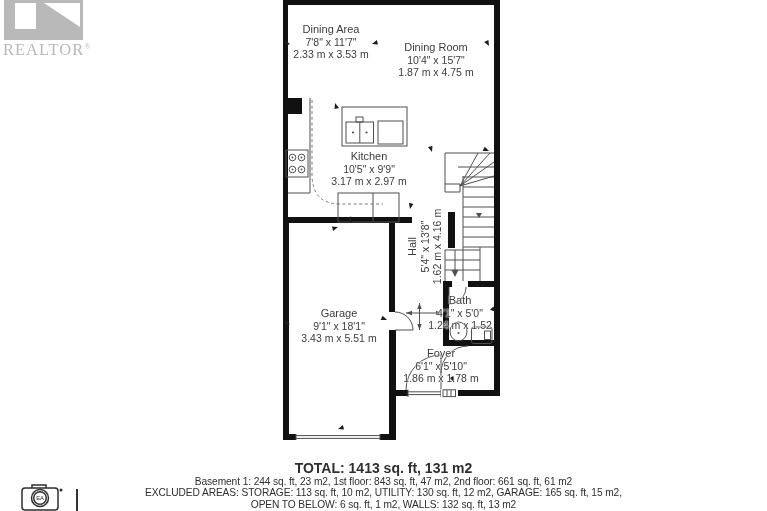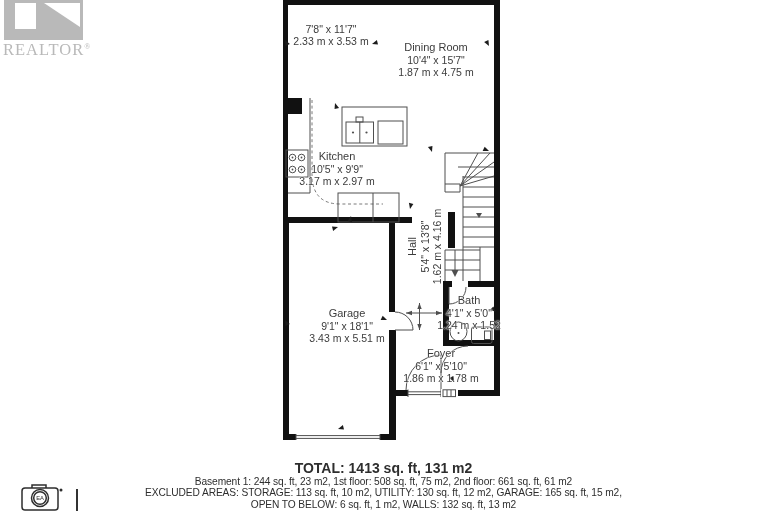--- a/index.html
+++ b/index.html
@@ -144,57 +144,58 @@
       <path class="tick" d="M0,0 L6,2.2 L2.6,5.4 Z" transform="translate(285,320) rotate(20)"></path>
       <path class="tick" d="M0,0 L6,2.2 L2.6,5.4 Z" transform="translate(387,320) rotate(160)"></path>
       <path class="tick" d="M0,0 L6,2.2 L2.6,5.4 Z" transform="translate(338,227) rotate(120)"></path>
       <path class="tick" d="M0,0 L6,2.2 L2.6,5.4 Z" transform="translate(338,429) rotate(-60)"></path>
       <path class="tick" d="M0,0 L6,2.2 L2.6,5.4 Z" transform="translate(454,382) rotate(200)"></path>
       <path class="tick" d="M0,0 L6,2.2 L2.6,5.4 Z" transform="translate(496,312) rotate(180)"></path>
     </g>
   </svg>
 
   <div class="room-label" style="left:266px;top:23px;width:130px">
+    <div class="rname">Dining Area</div>
     <div class="rdim">7'8" x 11'7"</div>
     <div class="rdim">2.33 m x 3.53 m</div>
   </div>
   <div class="room-label" style="left:371px;top:41px;width:130px">
     <div class="rname">Dining Room</div>
     <div class="rdim">10'4" x 15'7"</div>
     <div class="rdim">1.87 m x 4.75 m</div>
   </div>
-  <div class="room-label" style="left:272px;top:150px;width:130px">
+  <div class="room-label" style="left:304px;top:150px;width:130px">
     <div class="rname">Kitchen</div>
     <div class="rdim">10'5" x 9'9"</div>
     <div class="rdim">3.17 m x 2.97 m</div>
   </div>
   <div class="room-label hall-label">
     <div class="rname">Hall</div>
     <div class="rdim">5'4" x 13'8"</div>
     <div class="rdim">1.62 m x 4.16 m</div>
   </div>
-  <div class="room-label" style="left:282px;top:307px;width:130px">
+  <div class="room-label" style="left:274px;top:307px;width:130px">
     <div class="rname">Garage</div>
     <div class="rdim">9'1" x 18'1"</div>
     <div class="rdim">3.43 m x 5.51 m</div>
   </div>
-  <div class="room-label" style="left:432px;top:294px;width:74px">
+  <div class="room-label" style="left:423px;top:294px;width:74px">
     <div class="rname">Bath</div>
     <div class="rdim">4'1" x 5'0"</div>
     <div class="rdim">1.24 m x 1.52</div>
   </div>
   <div class="room-label" style="left:376px;top:347px;width:130px">
     <div class="rname">Foyer</div>
     <div class="rdim">6'1" x 5'10"</div>
     <div class="rdim">1.86 m x 1.78 m</div>
   </div>
 
   <div class="summary">
     <div class="s-total">TOTAL: 1413 sq. ft, 131 m2</div>
-    <div class="s-line">Basement 1: 244 sq. ft, 23 m2, 1st floor: 508 sq. ft, 75 m2, 2nd floor: 661 sq. ft, 61 m2</div>
+    <div class="s-line">Basement 1: 244 sq. ft, 23 m2, 1st floor: 843 sq. ft, 47 m2, 2nd floor: 661 sq. ft, 61 m2</div>
     <div class="s-line">EXCLUDED AREAS: STORAGE: 113 sq. ft, 10 m2, UTILITY: 130 sq. ft, 12 m2, GARAGE: 165 sq. ft, 15 m2,</div>
     <div class="s-line">OPEN TO BELOW: 6 sq. ft, 1 m2, WALLS: 132 sq. ft, 13 m2</div>
   </div>
 
   <svg class="linework" style="left:20px;top:481px" width="50" height="30" viewBox="0 0 50 30">
     <rect class="cam" x="2" y="7" width="36" height="22" rx="3"></rect>
     <path class="cam" d="M12,7 V4 H26 V7"></path>
     <circle class="cam" cx="20" cy="17" r="8.5"></circle>
     <circle class="cam" cx="20" cy="17" r="6.3"></circle>
     <circle cx="41" cy="9" r="1.5" fill="#2e2e2e"></circle>

